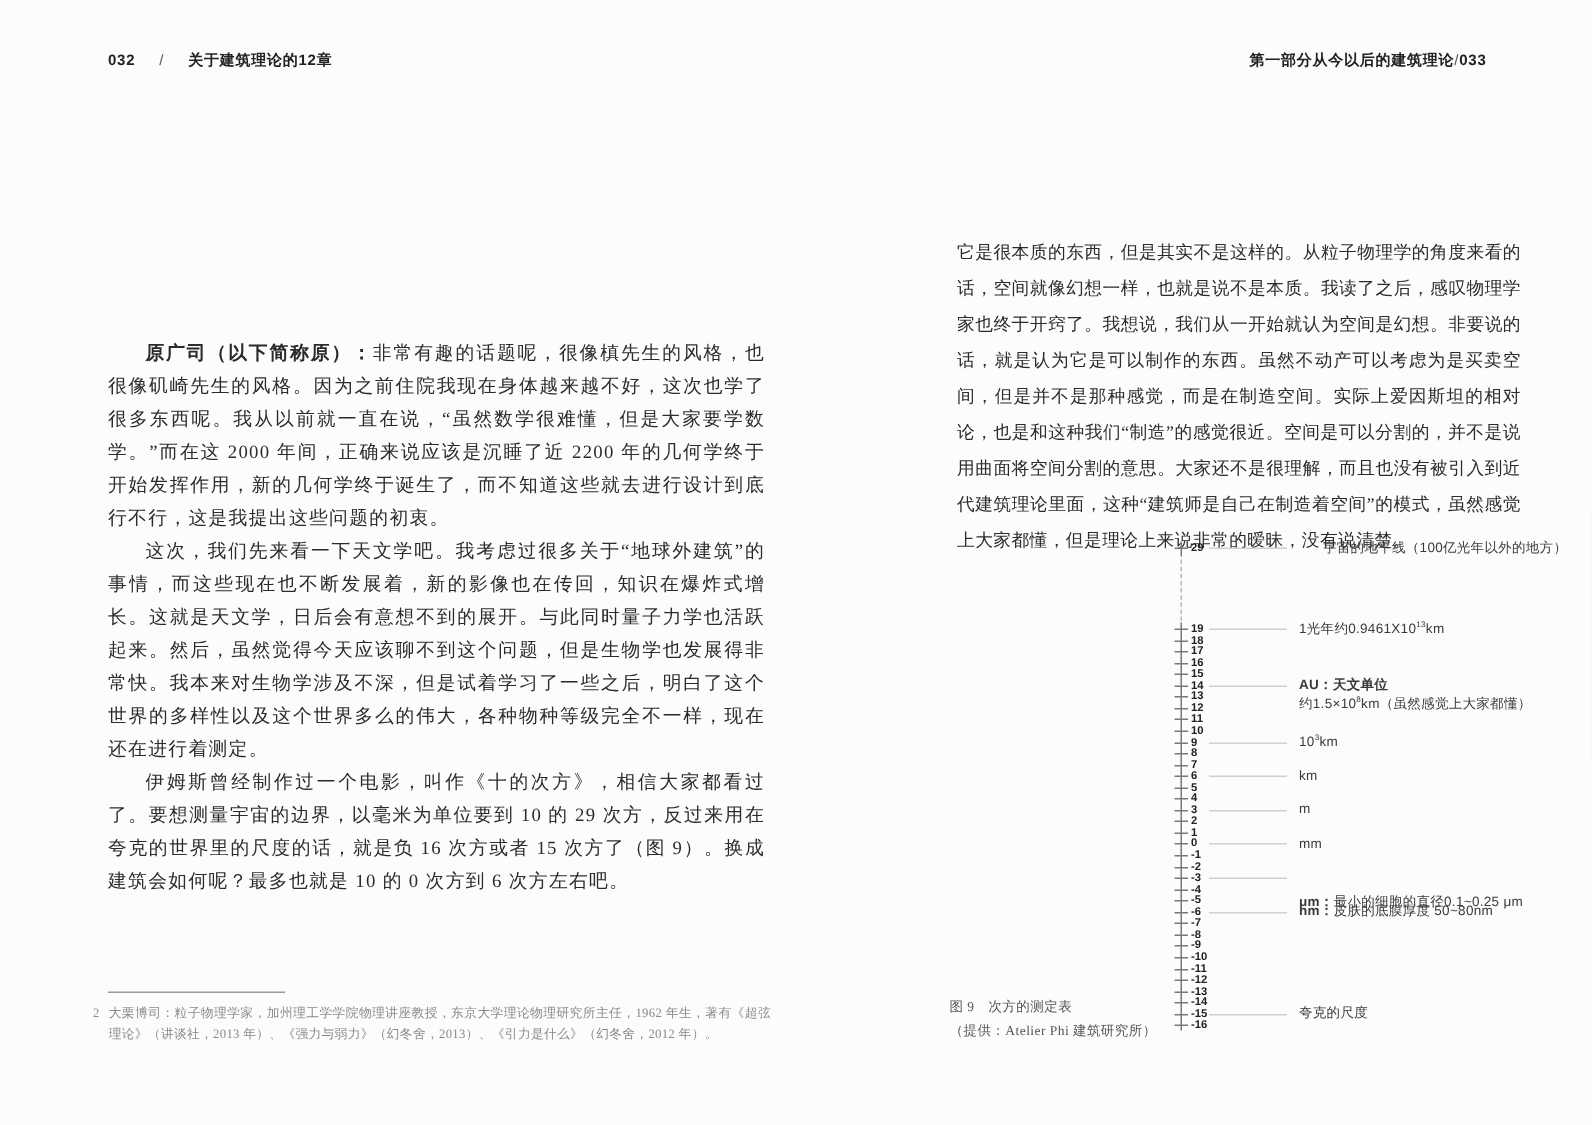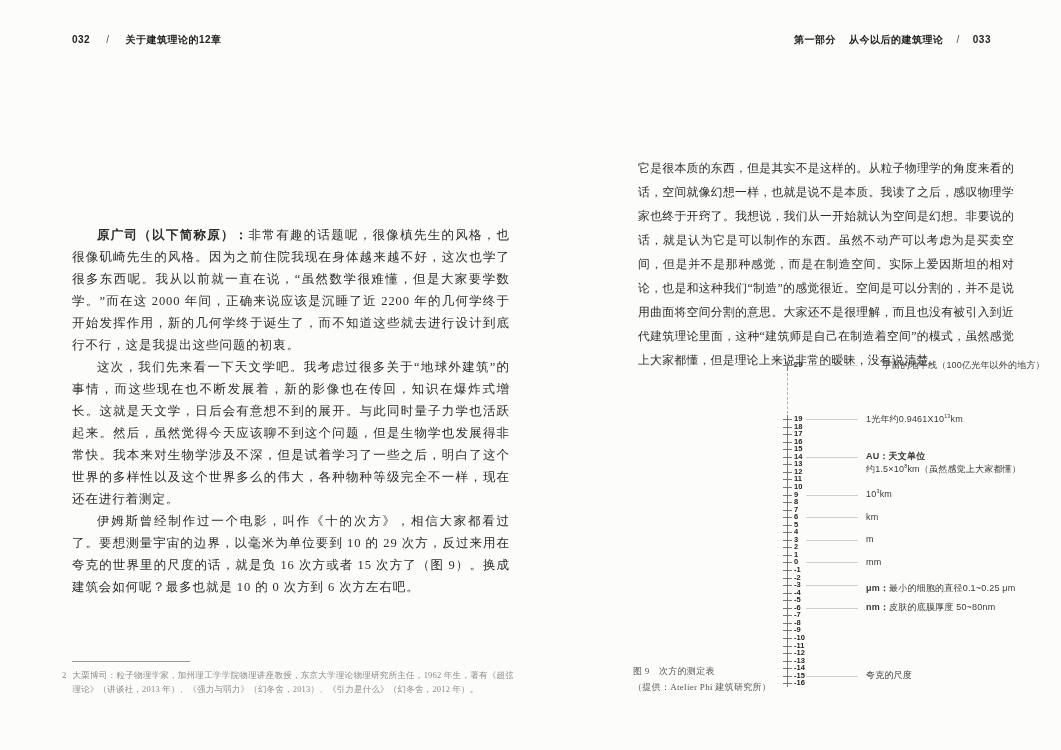--- a/index.html
+++ b/index.html
@@ -6,21 +6,21 @@
   body{background:#e9e9e7;}
   .spread{position:relative;width:1061px;height:750px;margin:0 auto;background:#fcfcfb;overflow:hidden;
           font-family:"Liberation Serif",serif;color:#2b2b2b;padding-left:19px;}
   .page{position:absolute;top:0;height:750px;}
   .page-left{left:0;width:530px;}
   .page-right{left:530px;width:531px;}
 
   .header{position:absolute;top:33px;display:flex;align-items:baseline;
           font-family:"Liberation Sans",sans-serif;font-weight:bold;font-size:10px;color:#222;letter-spacing:.5px;}
   .header-left{left:72px;gap:16px;}
-  .header-right{right:70px;gap:13px;}
+  .header-right{right:70px;}
   .hsep{font-weight:normal;color:#555;}
 
   .chapter-title{position:absolute;left:155px;top:160px;margin:0;
                  font-size:14.5px;font-weight:bold;letter-spacing:1px;color:#1e1e1e;}
 
   .textcol{position:absolute;text-align:justify;}
   .textcol-left{left:72px;top:224px;width:438px;font-size:12.5px;line-height:22px;letter-spacing:.9px;}
   .textcol-right{left:108px;top:156px;width:376px;font-size:11.8px;line-height:24px;letter-spacing:.3px;}
   .para{margin:0;}
   .para.indent{text-indent:2em;}
@@ -169,21 +169,21 @@
         <div class="slabel" style="top: 98.75px;"><span class="b">AU：天文单位</span><br><span>约1.5×10</span><sup>8</sup><span>km（虽然感觉上大家都懂）</span></div>
         <div class="leader" style="top: 136.5px;"></div>
         <div class="slabel" style="top: 136.5px;"><span>10</span><sup>3</sup><span>km</span></div>
         <div class="leader" style="top: 159.15px;"></div>
         <div class="slabel" style="top: 159.15px;"><span>km</span></div>
         <div class="leader" style="top: 181.8px;"></div>
         <div class="slabel" style="top: 181.8px;"><span>m</span></div>
         <div class="leader" style="top: 204.45px;"></div>
         <div class="slabel" style="top: 204.45px;"><span>mm</span></div>
         <div class="leader" style="top: 227.1px;"></div>
-        <div class="slabel" style="top: 230px;"><span class="b">μm：</span><span>最小的细胞的直径0.1~0.25 μm</span></div>
+        <div class="slabel" style="top: 243px;"><span class="b">μm：</span><span>最小的细胞的直径0.1~0.25 μm</span></div>
         <div class="leader" style="top: 249.75px;"></div>
         <div class="slabel" style="top: 249.75px;"><span class="b">nm：</span><span>皮肤的底膜厚度 50~80nm</span></div>
         <div class="leader" style="top: 317.7px;"></div>
         <div class="slabel" style="top: 317.7px;"><span>夸克的尺度</span></div>
       </div>
 
     <div class="figure-caption">
       <div>图 9　次方的测定表</div>
       <div>（提供：Atelier Phi 建筑研究所）</div>
     </div>

